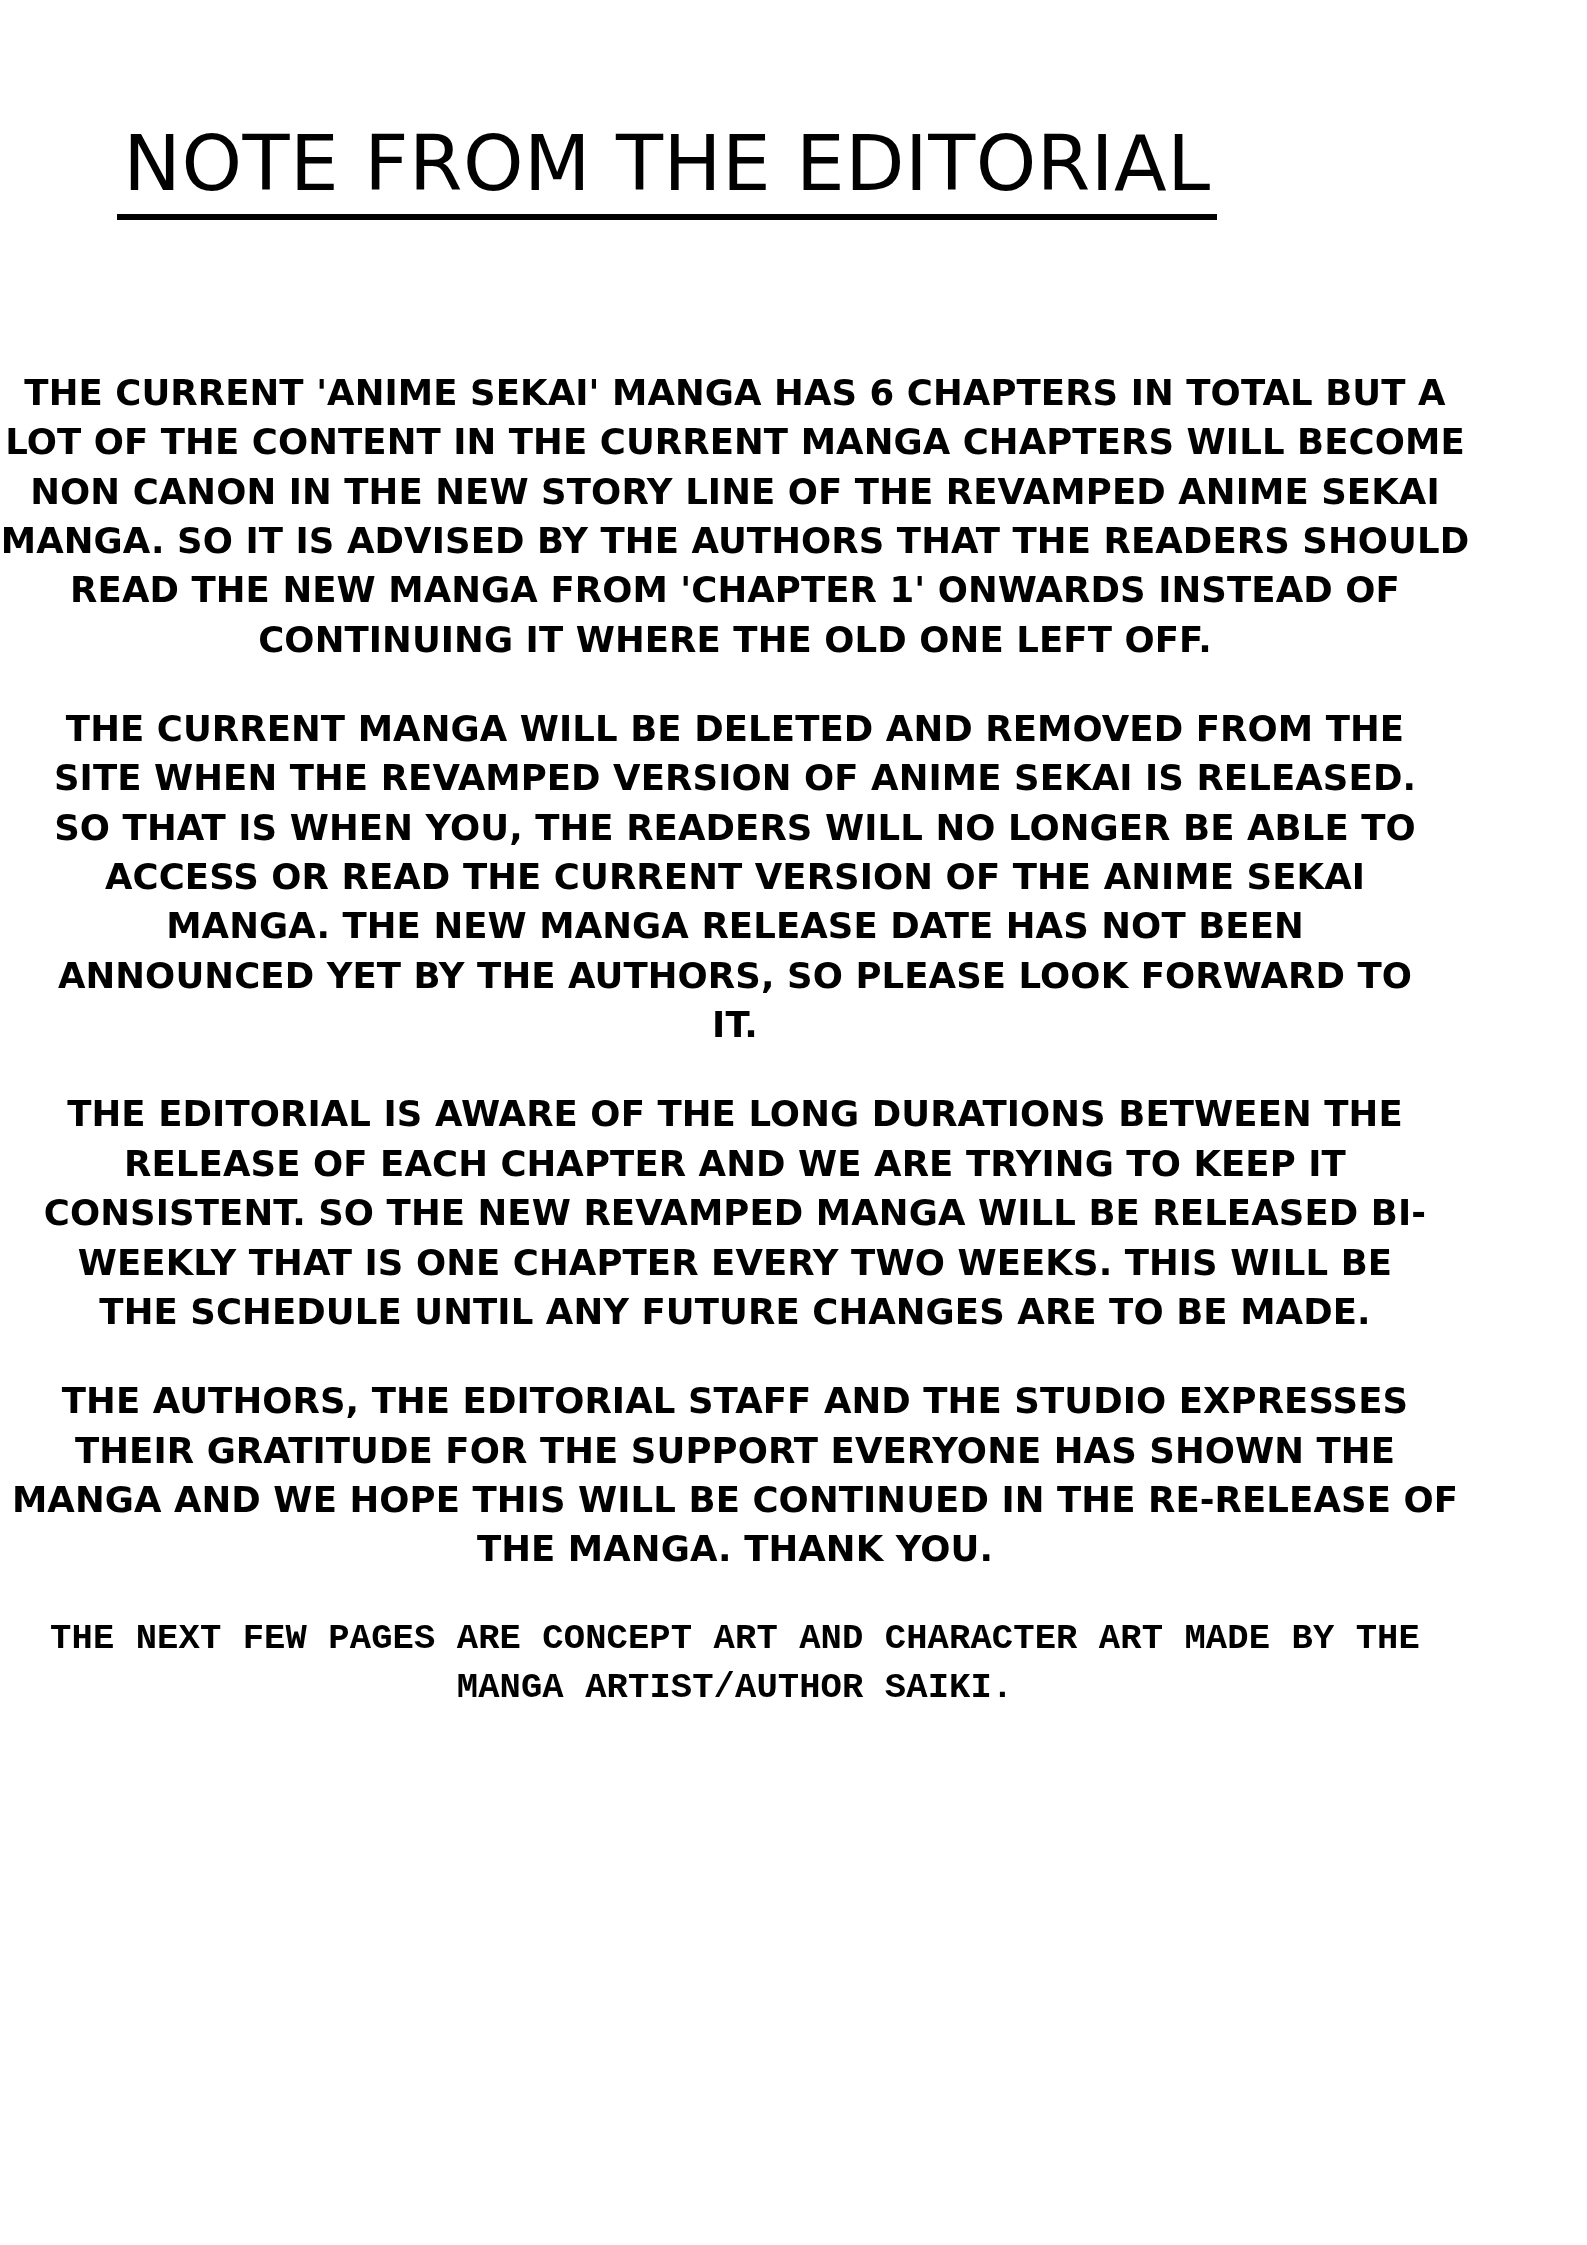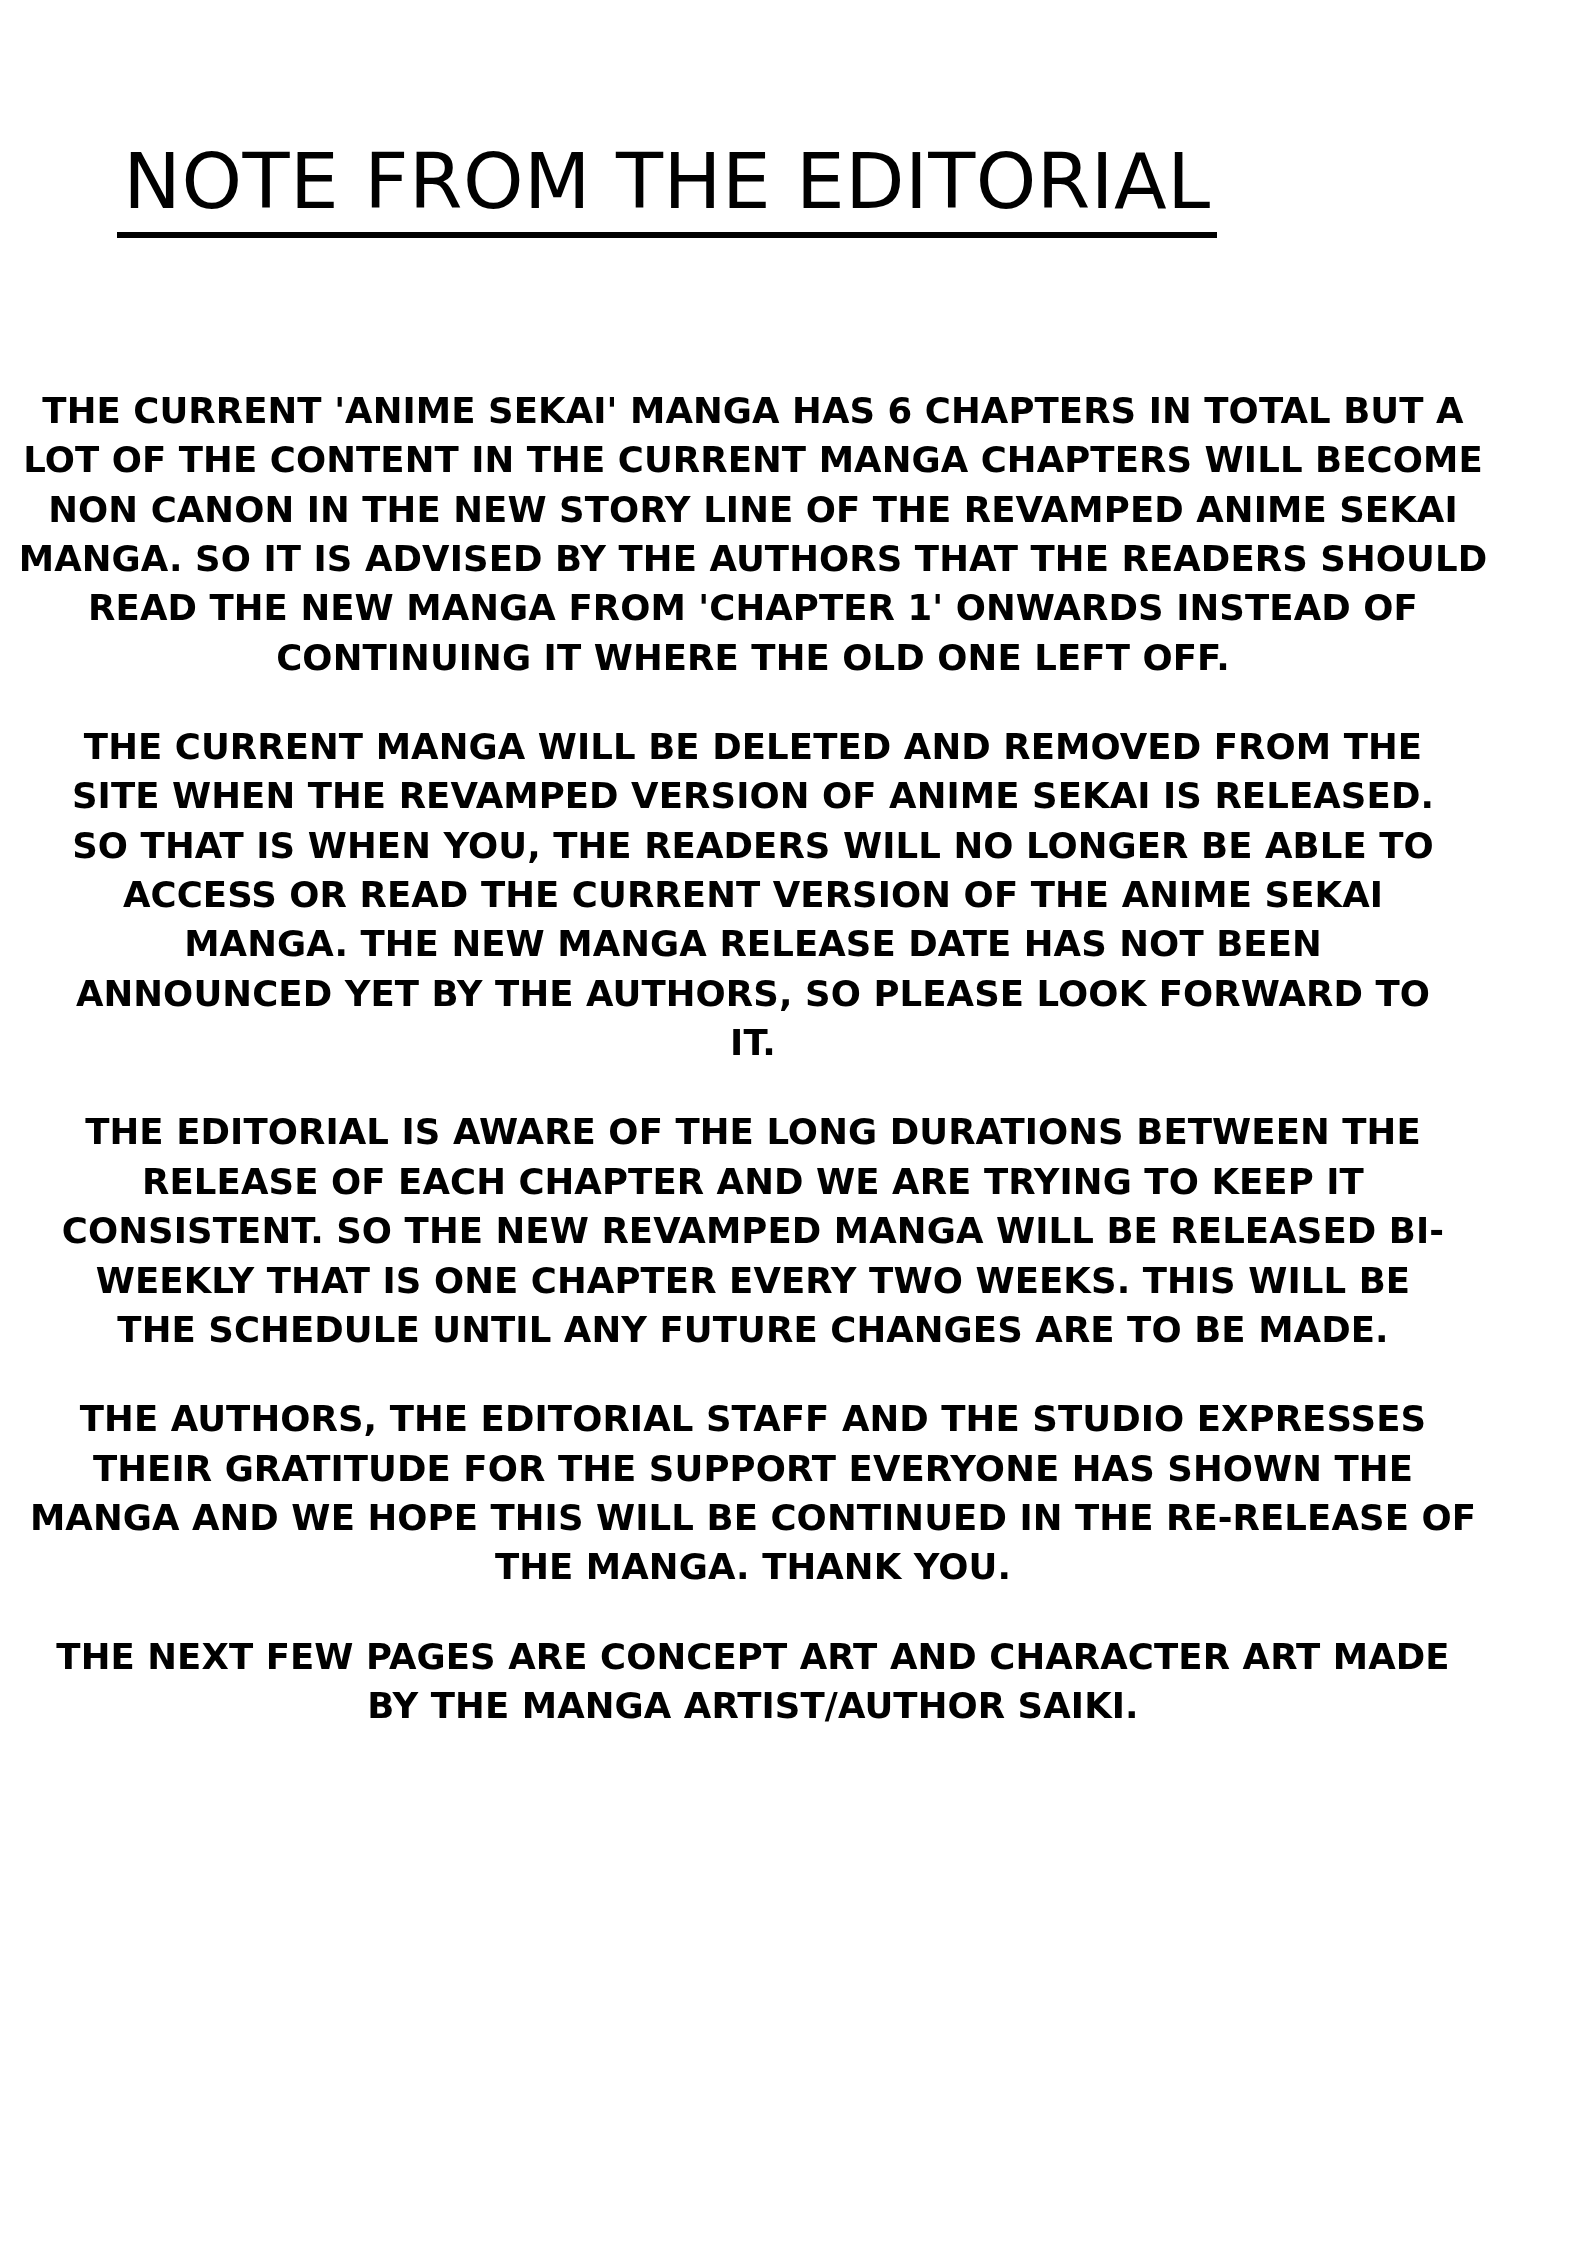--- a/index.html
+++ b/index.html
@@ -11,21 +11,21 @@
     width: 1587px;
     height: 2245px;
     font-family: "DejaVu Sans", sans-serif;
     color: #000000;
     overflow: hidden;
   }
   .page {
     width: 1334px;
     height: 2245px;
     box-sizing: border-box;
-    padding: 18px;
+    padding: 0;
     position: relative;
   }
   .title-wrap {
     text-align: center;
     padding-top: 72px;
   }
   .title {
     display: inline-block;
     font-family: "DejaVu Sans", sans-serif;
     font-weight: 400;
@@ -52,20 +52,21 @@
   .para:first-of-type {
     margin-top: 96px;
   }
   .para.narrow {
     width: 1400px;
     margin-left: auto;
     margin-right: auto;
   }
   .para.last {
     margin-bottom: 16px;
+    font-family: Liberation Mono, monospace;
   }
 </style>
 </head>
 <body>
 
 <div class="page">
 
   <div class="title-wrap">
     <h1 class="title">NOTE FROM THE EDITORIAL</h1>
   </div>

